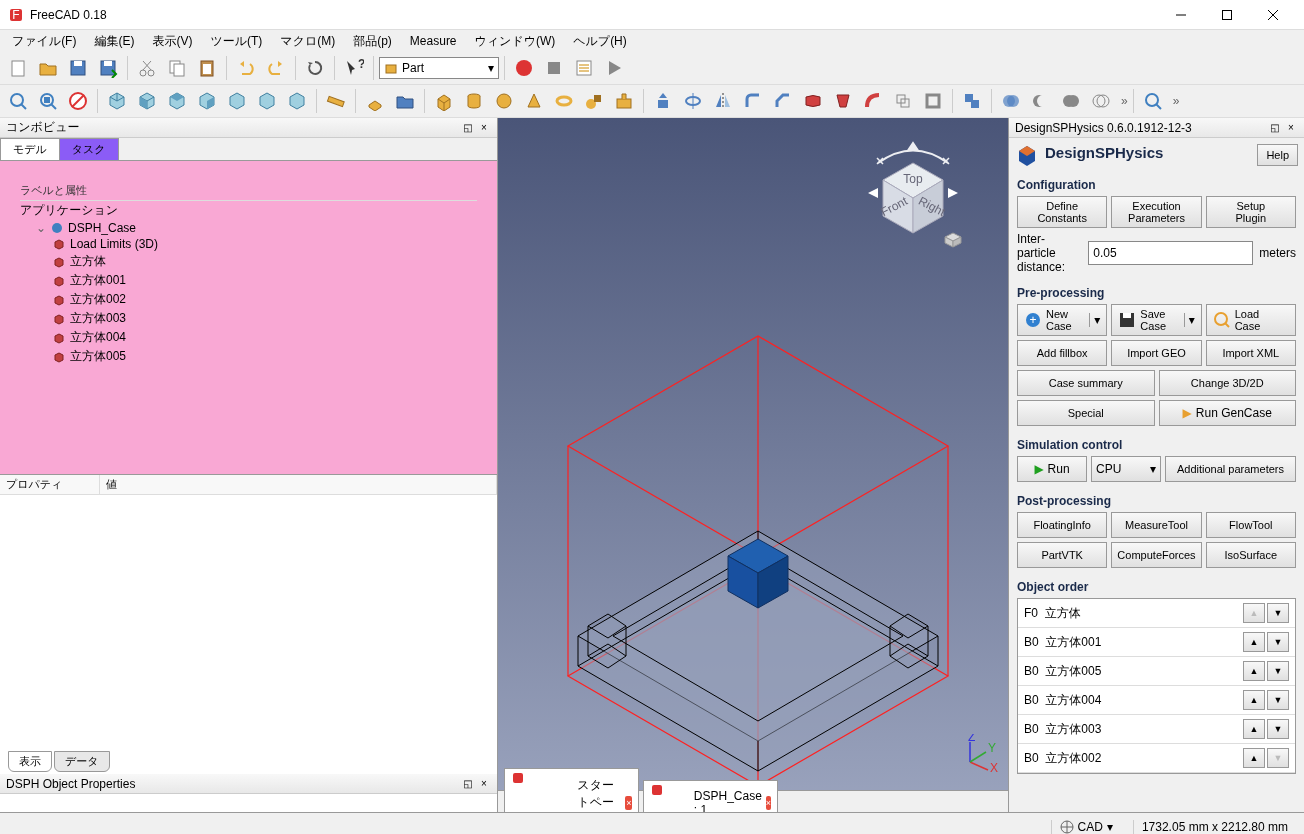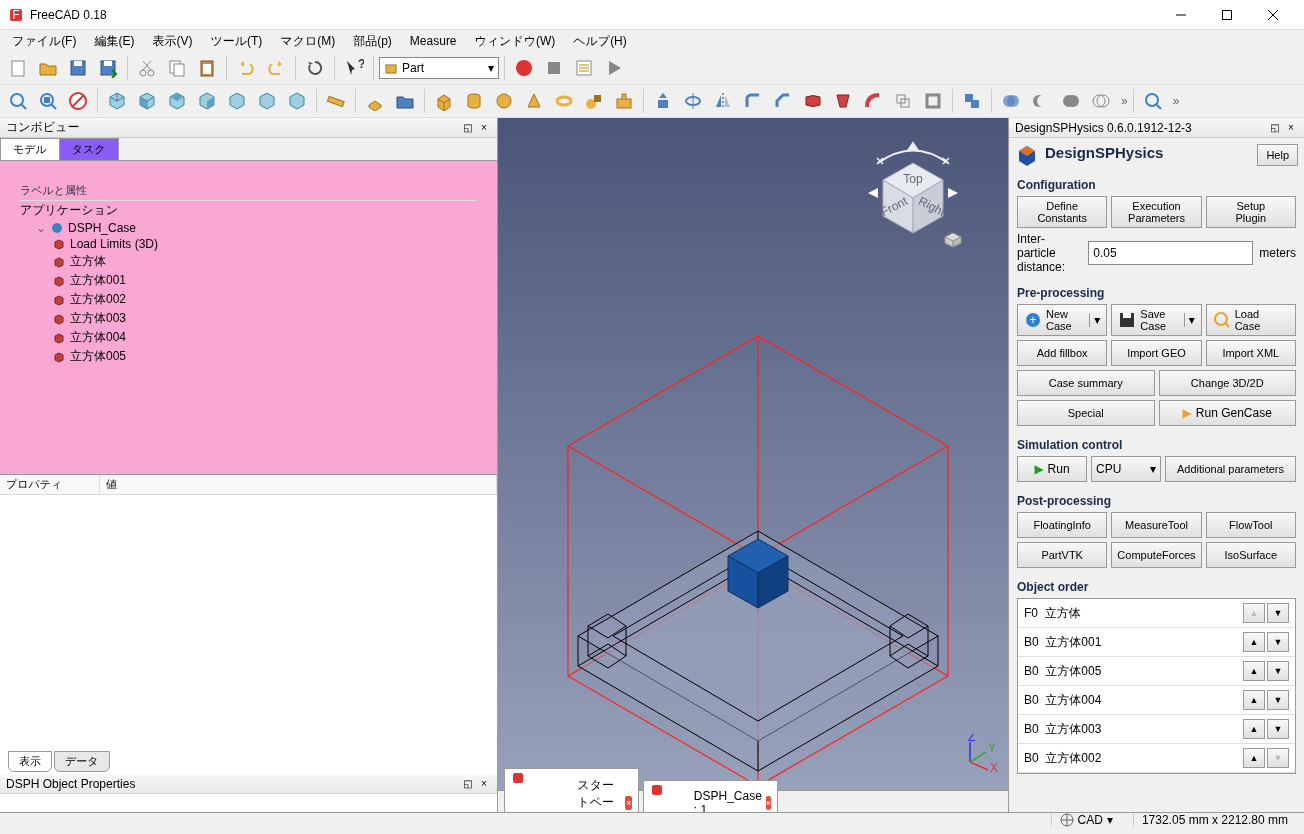--- a/index.html
+++ b/index.html
@@ -62,21 +62,21 @@
 .field-row { display: flex; align-items: center; gap: 6px; margin: 4px 0; }
 .field-row input { flex: 1; border: 1px solid #888; padding: 2px 4px; height: 24px; }
 .icon-btn { display: flex; align-items: center; gap: 4px; padding: 3px 6px; background: linear-gradient(#f8f8f8,#e0e0e0); border: 1px solid #999; }
 .run-btn { background: linear-gradient(#f8f8f8,#e0e0e0); display: flex; align-items: center; justify-content: center; gap: 4px; }
 .order-row { display: flex; align-items: center; padding: 4px 6px; border-bottom: 1px solid #ddd; background: #fff; }
 .order-label { flex: 1; font-size: 12px; }
 .order-btn { width: 22px; height: 20px; border: 1px solid #999; background: linear-gradient(#f8f8f8,#e0e0e0); display: flex; align-items: center; justify-content: center; margin-left: 2px; font-size: 9px; }
 .order-btn.disabled { color: #bbb; }
 .order-list { border: 1px solid #999; background: #fff; max-height: 200px; overflow-y: auto; }
 
-.statusbar { position: absolute; bottom: 0; left: 0; right: 0; height: 22px; background: #f0f0f0; border-top: 1px solid #999; display: flex; align-items: flex-start; justify-content: flex-end; padding: 0 8px; gap: 12px; font-size: 11px; }
+.statusbar { position: absolute; bottom: 0; left: 0; right: 0; height: 22px; background: #f0f0f0; border-top: 1px solid #999; display: flex; align-items: flex-end; justify-content: flex-end; padding: 0 8px; gap: 12px; font-size: 11px; }
 .status-cell { border-left: 1px solid #ccc; padding: 0 8px; display: flex; align-items: center; gap: 4px; }
 </style>
 </head>
 <body>
 
 <div class="titlebar">
   <span class="titlebar-icon">
     <svg viewBox="0 0 16 16">
         <rect x="2" y="2" width="12" height="12" fill="#d33" rx="2"></rect>
         <text x="8" y="12" font-size="10" fill="#fff" text-anchor="middle">F</text>

